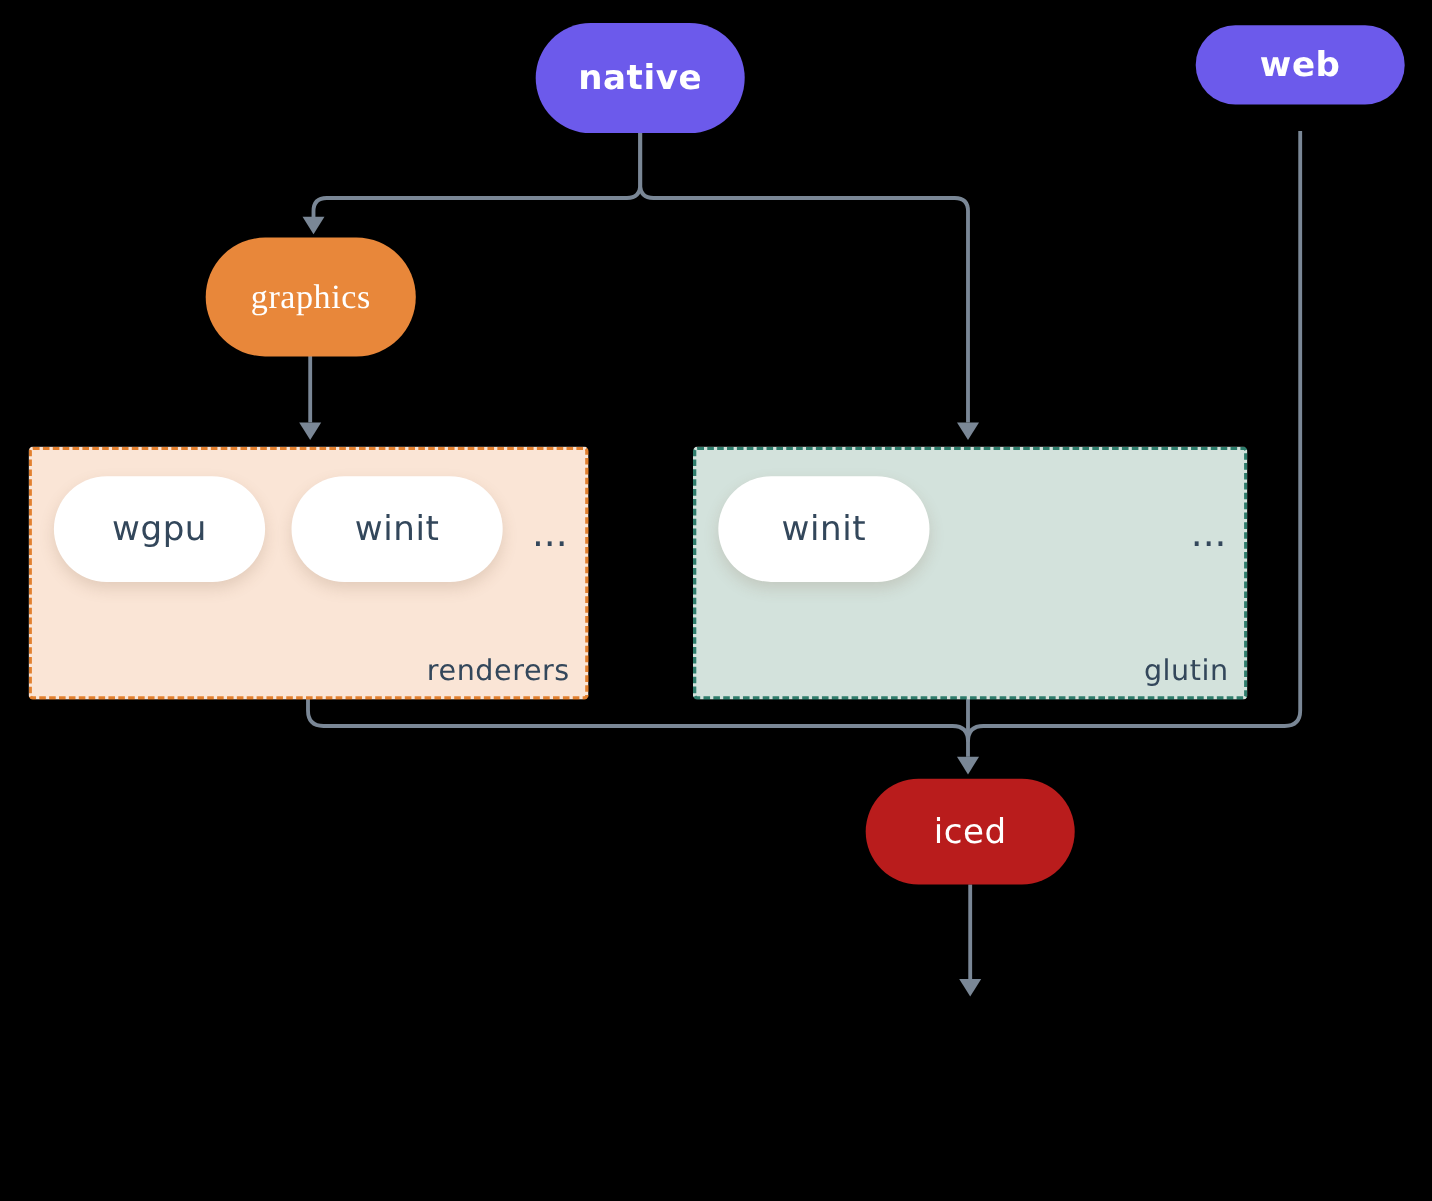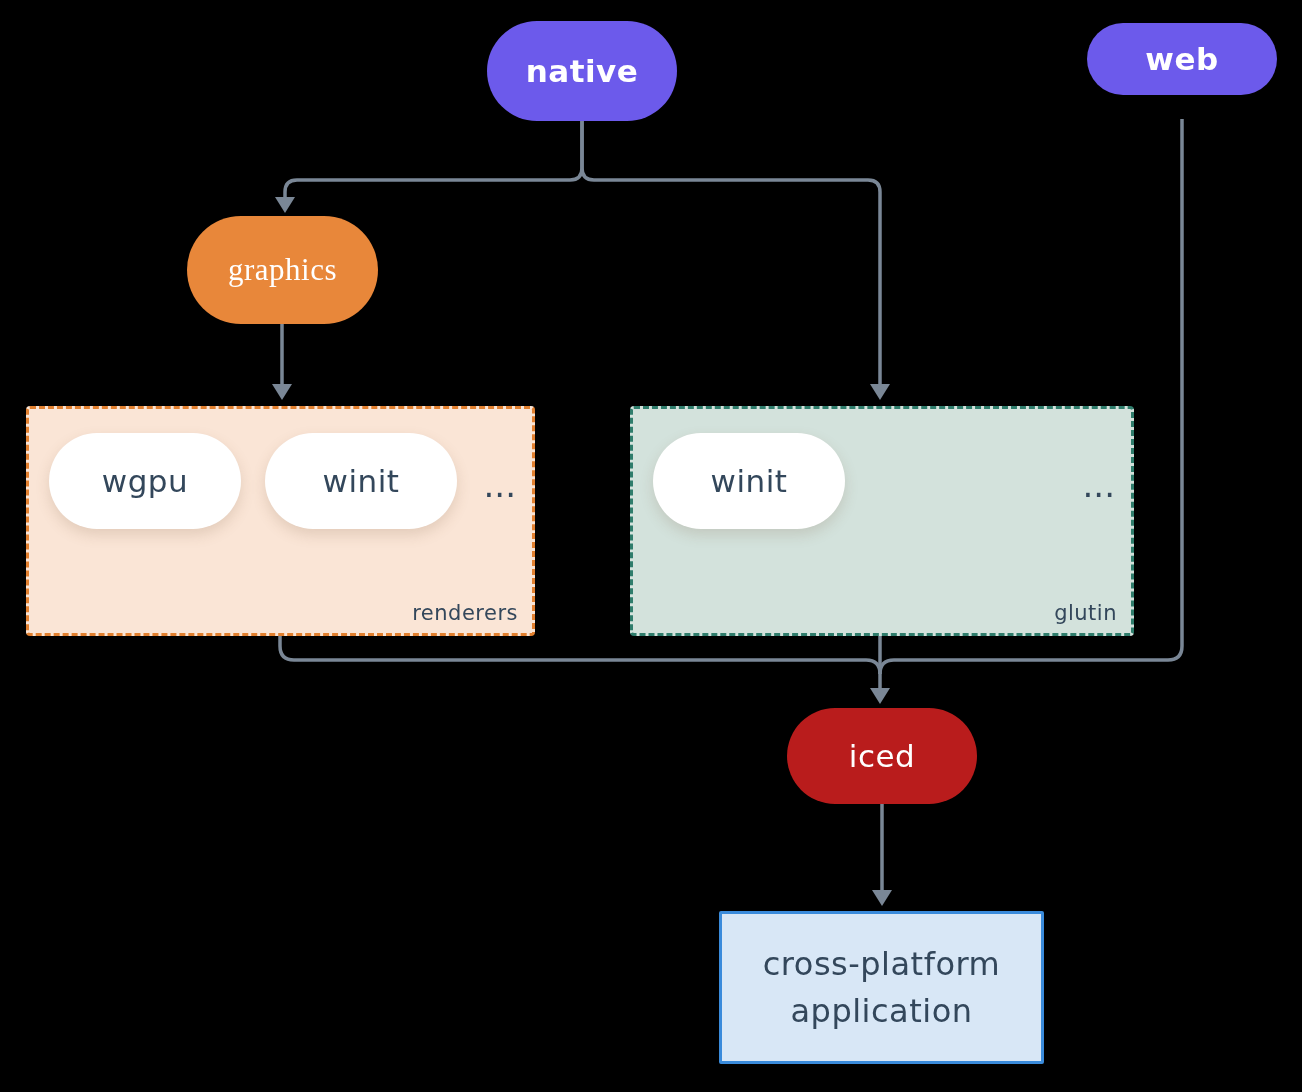--- a/index.html
+++ b/index.html
@@ -69,21 +69,21 @@
     position: absolute;
     right: 16px;
     top: 56px;
     font-size: 34px;
     color: #33475B;
   }
   .group-label {
     position: absolute;
     right: 14px;
     bottom: 8px;
-    font-size: 21px;
+    font-size: 26px;
     color: #33475B;
     letter-spacing: 0.5px;
   }
   #node-application {
     position: absolute;
     left: 719px; top: 911px;
     width: 325px; height: 153px;
     box-sizing: border-box;
     background: #D8E7F6;
     border: 3px solid #3A8BDB;
@@ -150,18 +150,14 @@
       <span>winit</span>
     </div>
     <div class="group-ellipsis">...</div>
     <div class="group-label">glutin</div>
   </div>
 
   <div id="node-iced" class="pill blue">
     <span>iced</span>
   </div>
 
-  <div id="node-application">
-    <span>cross-platform</span>
-    <span>application</span>
-  </div>
 
 </div>
 
 </body></html>

